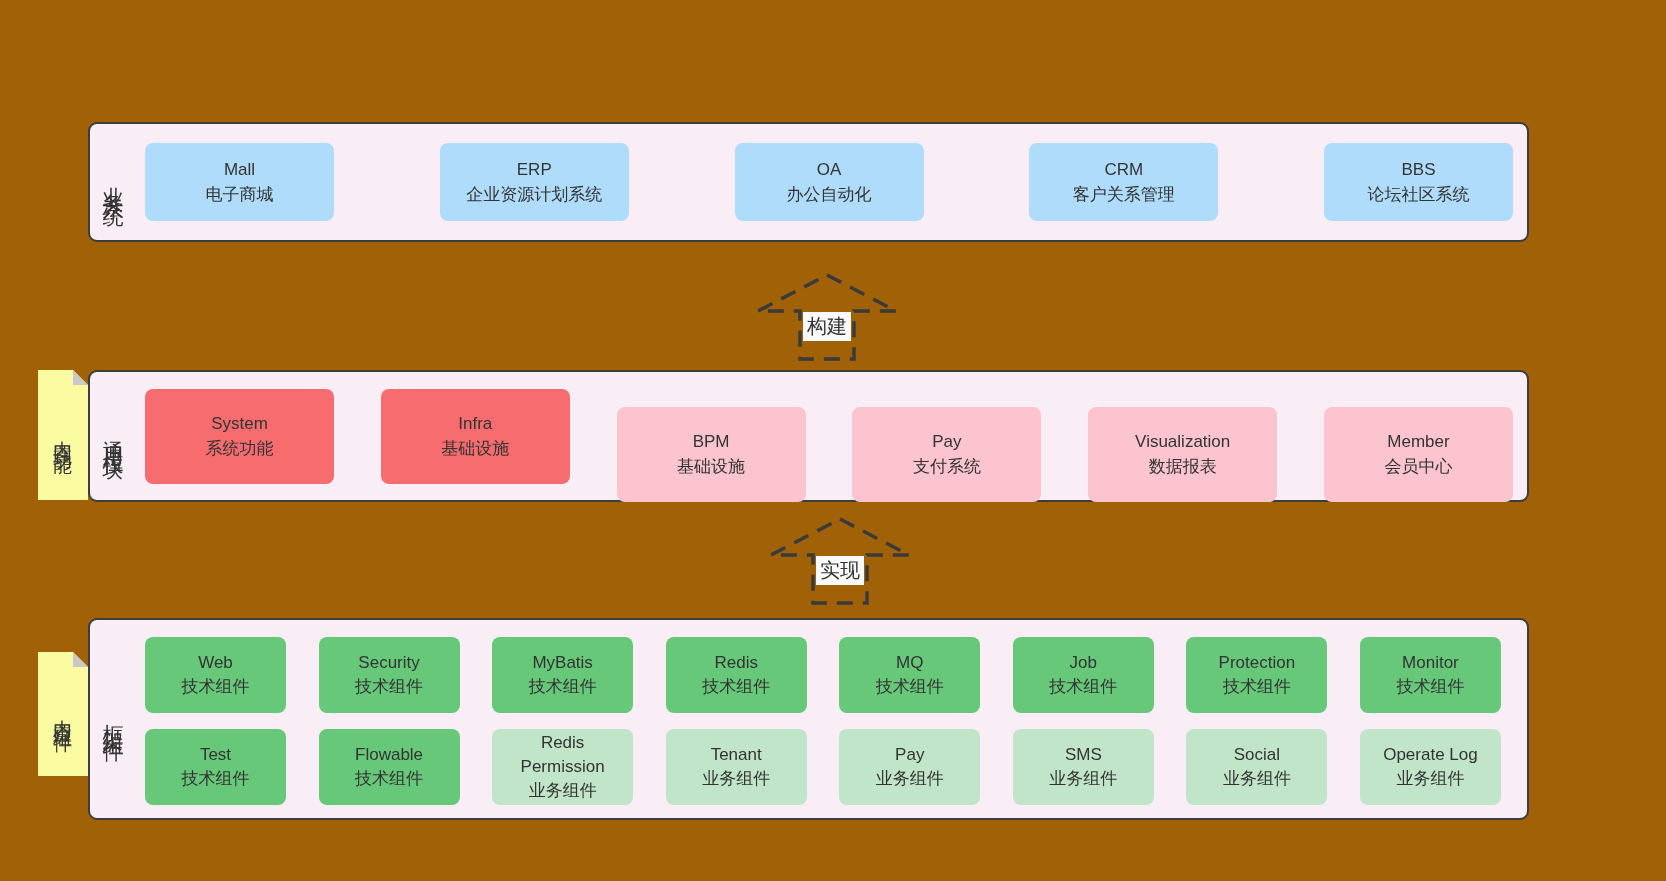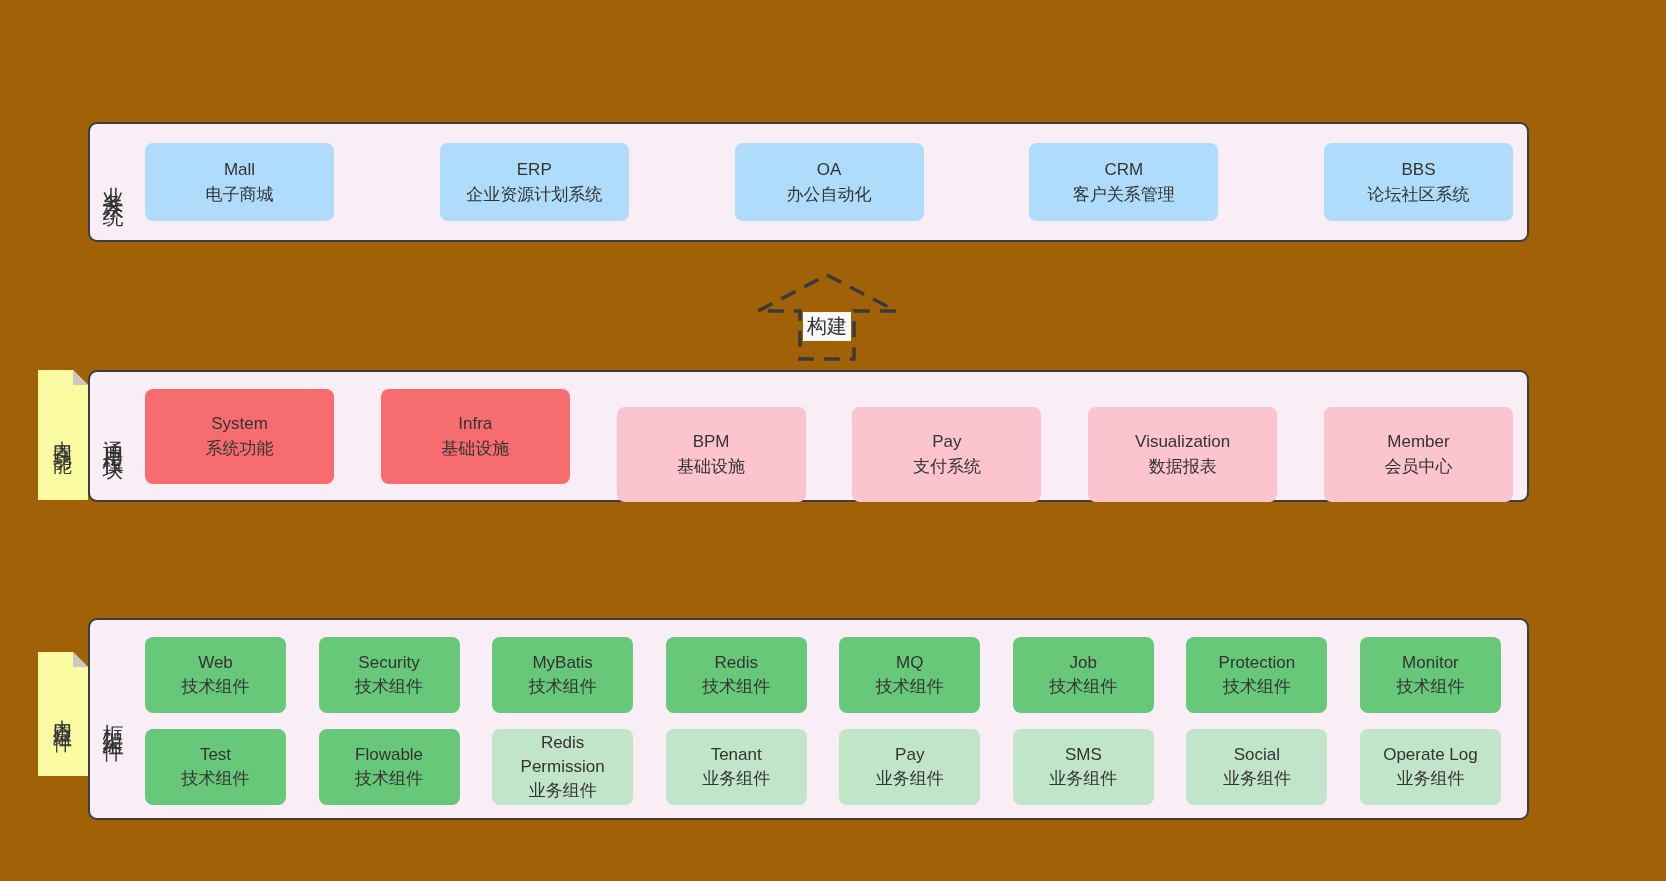--- a/index.html
+++ b/index.html
@@ -114,20 +114,26 @@
         <div>Visualization</div>
         <div>数据报表</div>
       </div>
       <div class="box w6 b-pink">
         <div>Member</div>
         <div>会员中心</div>
       </div>
     </div>
   </div>
 
+  <div class="arrow" id="arrow-2">
+    <svg width="148" height="90" viewBox="0 0 148 90">
+      <path d="M74 3 L143 39 L101 39 L101 87 L47 87 L47 39 L5 39 Z" fill="none" stroke="#3a3a3a" stroke-width="3.5" stroke-dasharray="16 10"></path>
+    </svg>
+    <span class="arrow-label">实现</span>
+  </div>
 
   <div class="sticky" id="sticky-2">
     <div class="fold"></div>
     <div class="vtext">内置组件</div>
   </div>
 
   <div class="layer" id="layer-3">
     <div class="vlabel">框架组件</div>
     <div class="rows">
       <div class="rowline">

